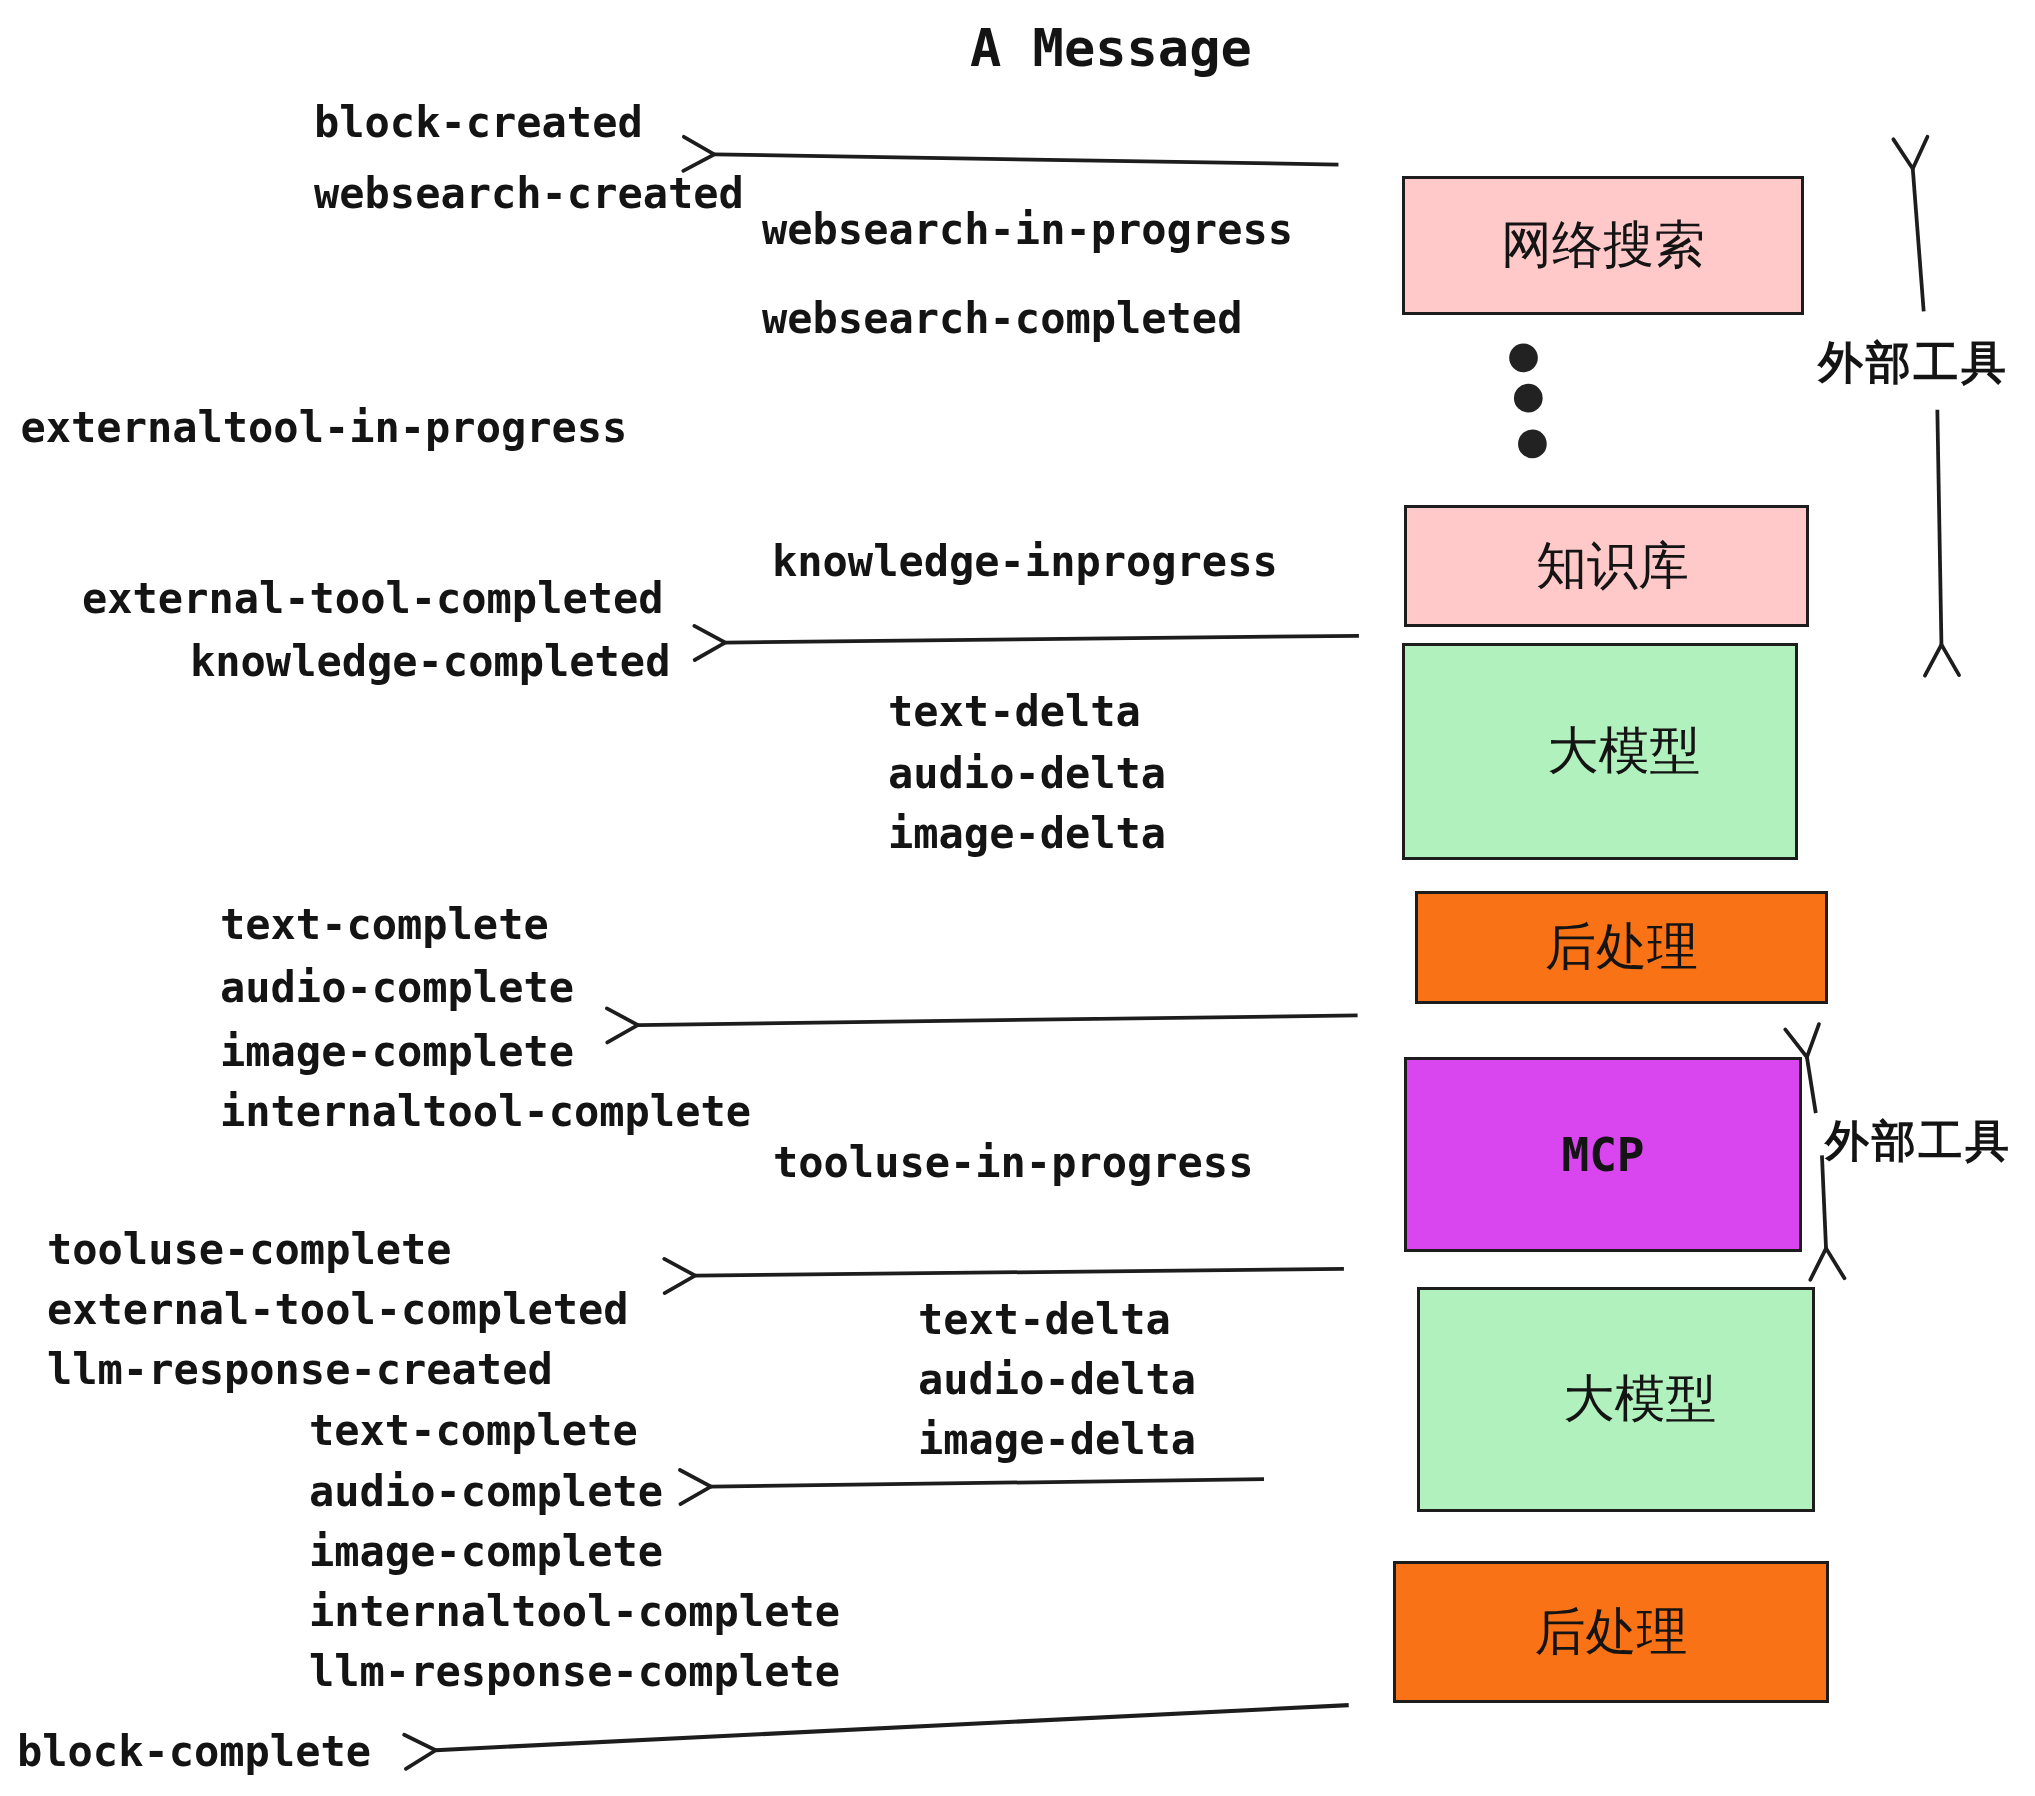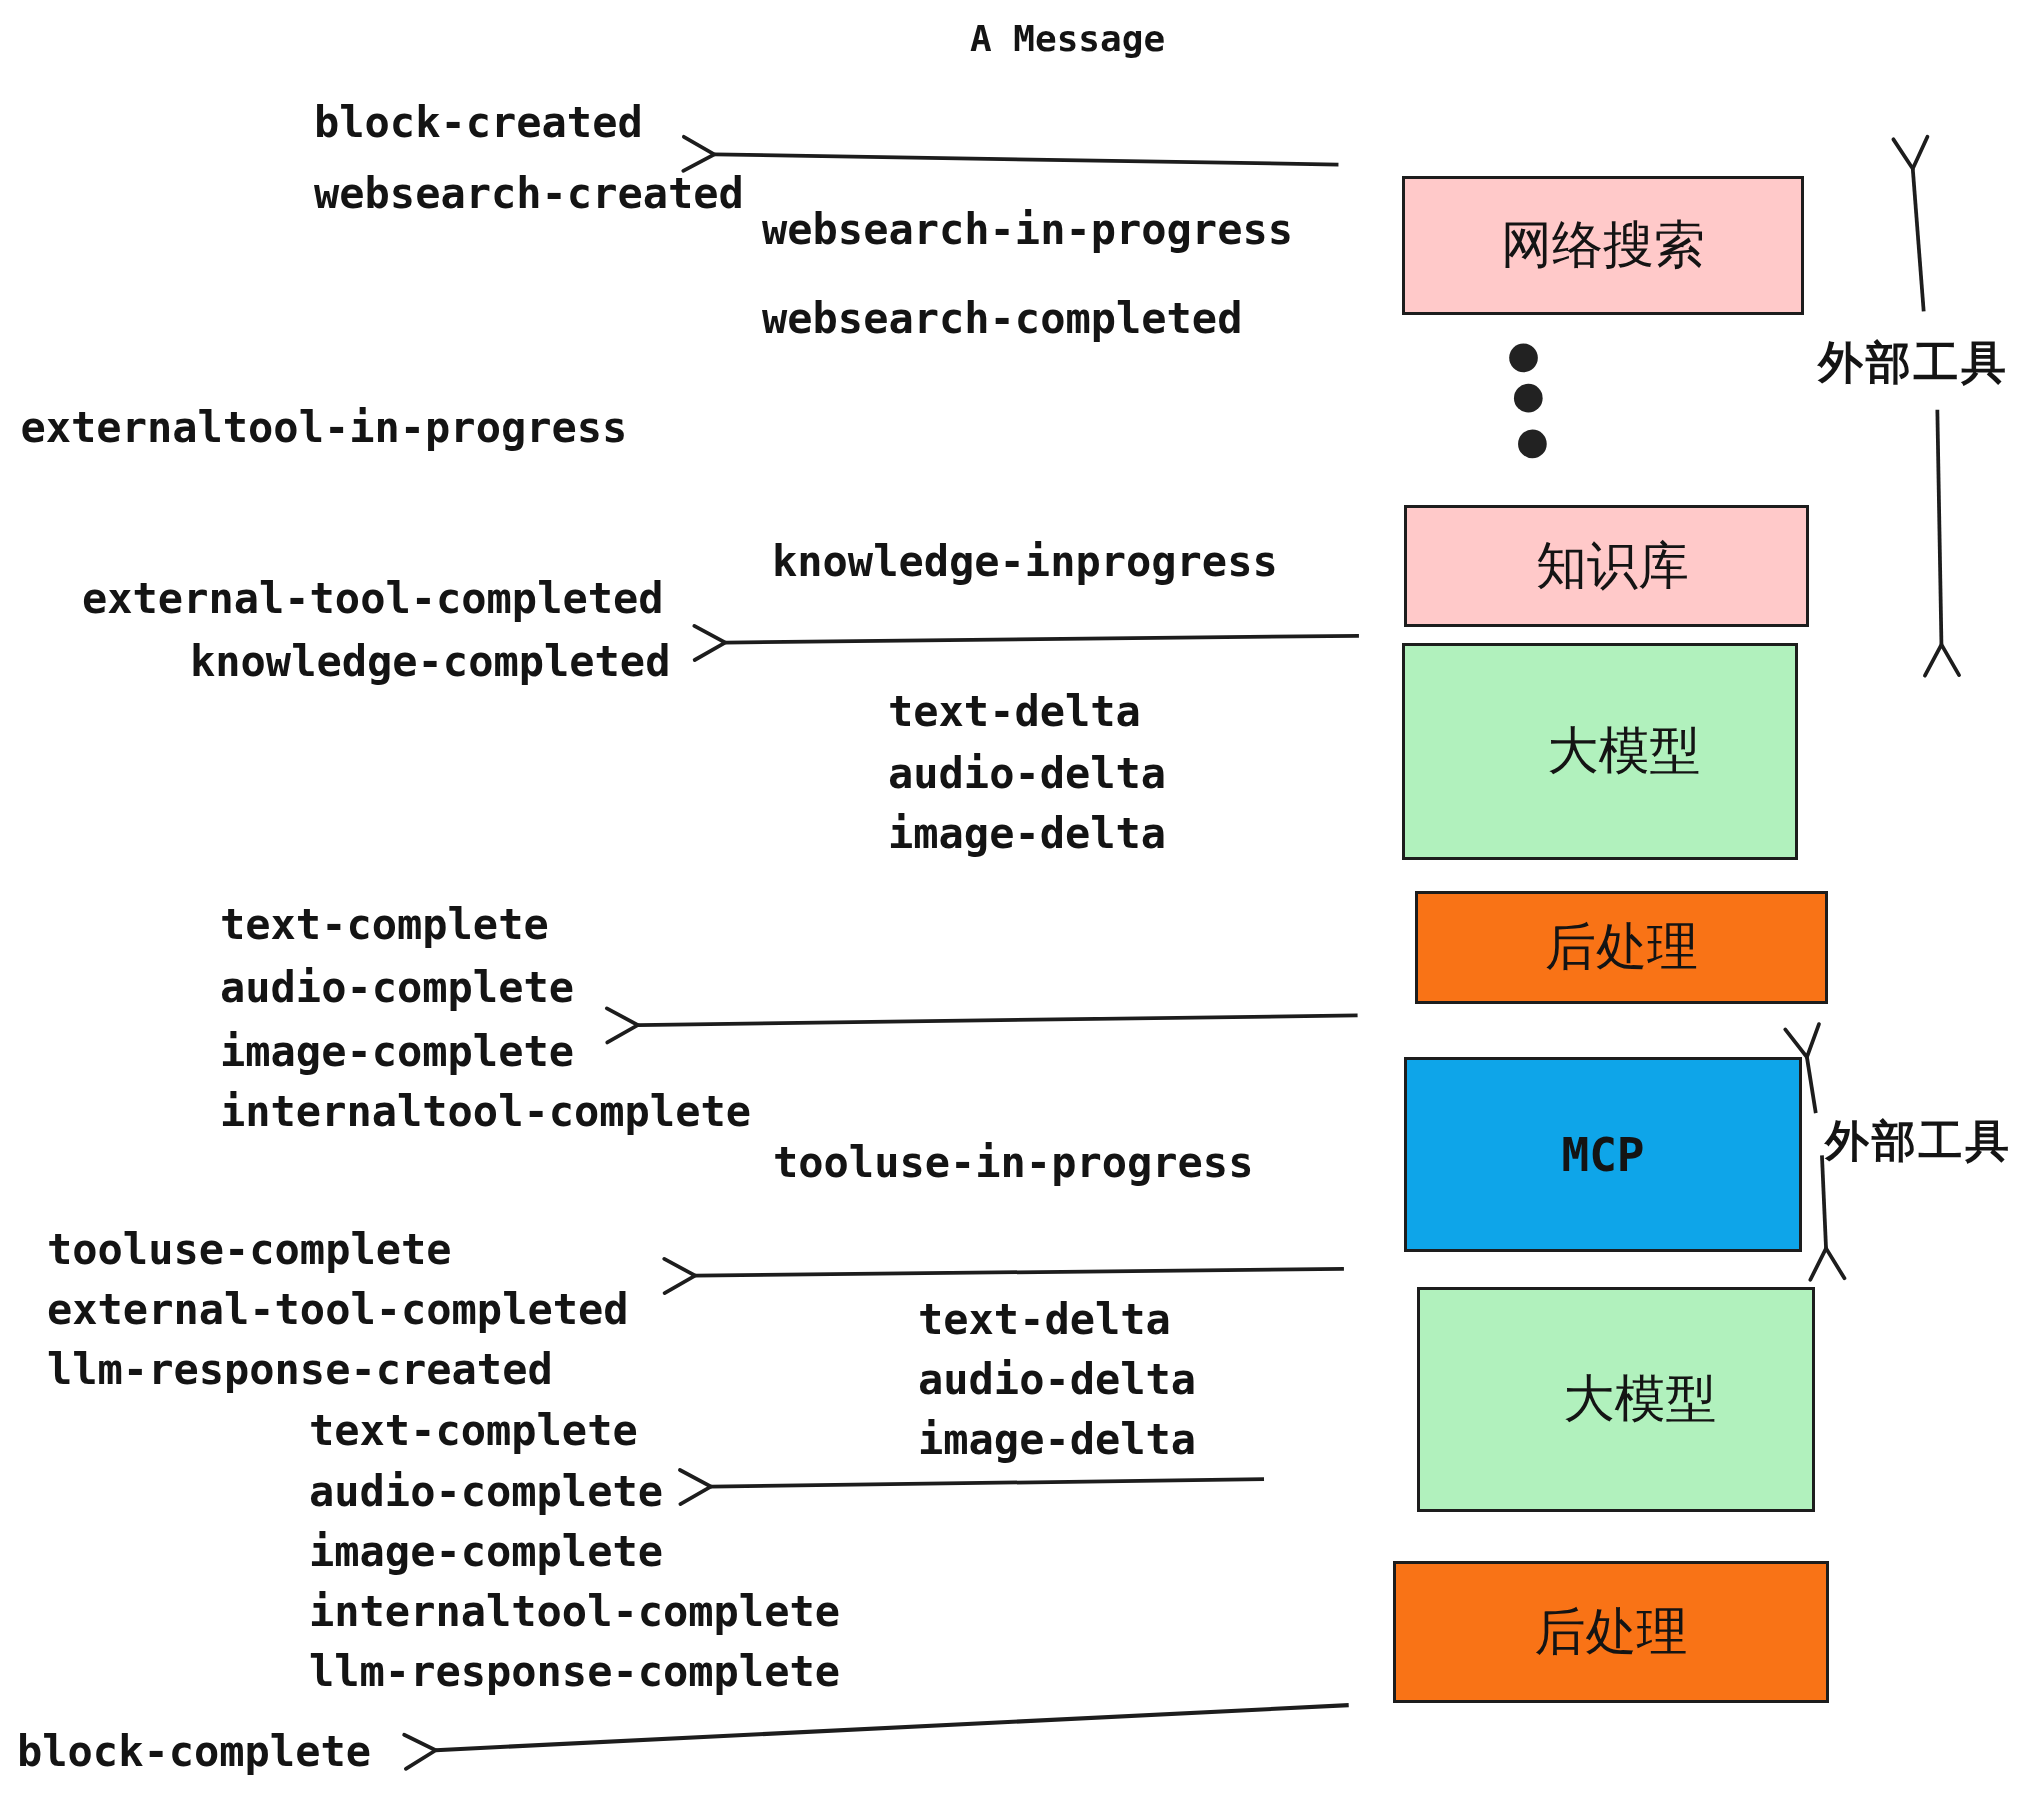--- a/index.html
+++ b/index.html
@@ -24,21 +24,21 @@
     font-family: "DejaVu Sans Mono", "Liberation Mono", monospace;
     font-size: 42px;
     font-weight: 600;
     letter-spacing: 0px;
     white-space: nowrap;
     color: #141414;
   }
   .title {
     position: absolute;
     z-index: 2;
-    font-size: 36px;
+    font-size: 52px;
     font-weight: 600;
     white-space: nowrap;
     color: #141414;
   }
   .node {
     position: absolute;
     z-index: 2;
     box-sizing: border-box;
     border: 3.4px solid #1d1d1d;
     display: flex;
@@ -46,21 +46,21 @@
     justify-content: center;
     font-family: "DejaVu Sans", "Liberation Sans", sans-serif;
     font-size: 51px;
     font-weight: 500;
     color: #141414;
     white-space: nowrap;
     margin-left: 48px;
   }
   .node.pink   { background: #FFC9C9; }
   .node.green  { background: #B1F1BD; padding-left: 48px; }
-  .node.yellow { background: #0ea5e9; }
+  .node.yellow { background: #d946ef; }
   .node.white  { background: #f97316; }
   .node.mono-label { font-family: "DejaVu Sans Mono", "Liberation Mono", monospace; font-weight: 600; font-size: 46px; }
   .side-label {
     position: absolute;
     z-index: 2;
     font-family: "DejaVu Sans", "Liberation Sans", sans-serif;
     font-size: 45px;
     font-weight: 600;
     letter-spacing: 2.7px;
     white-space: nowrap;

